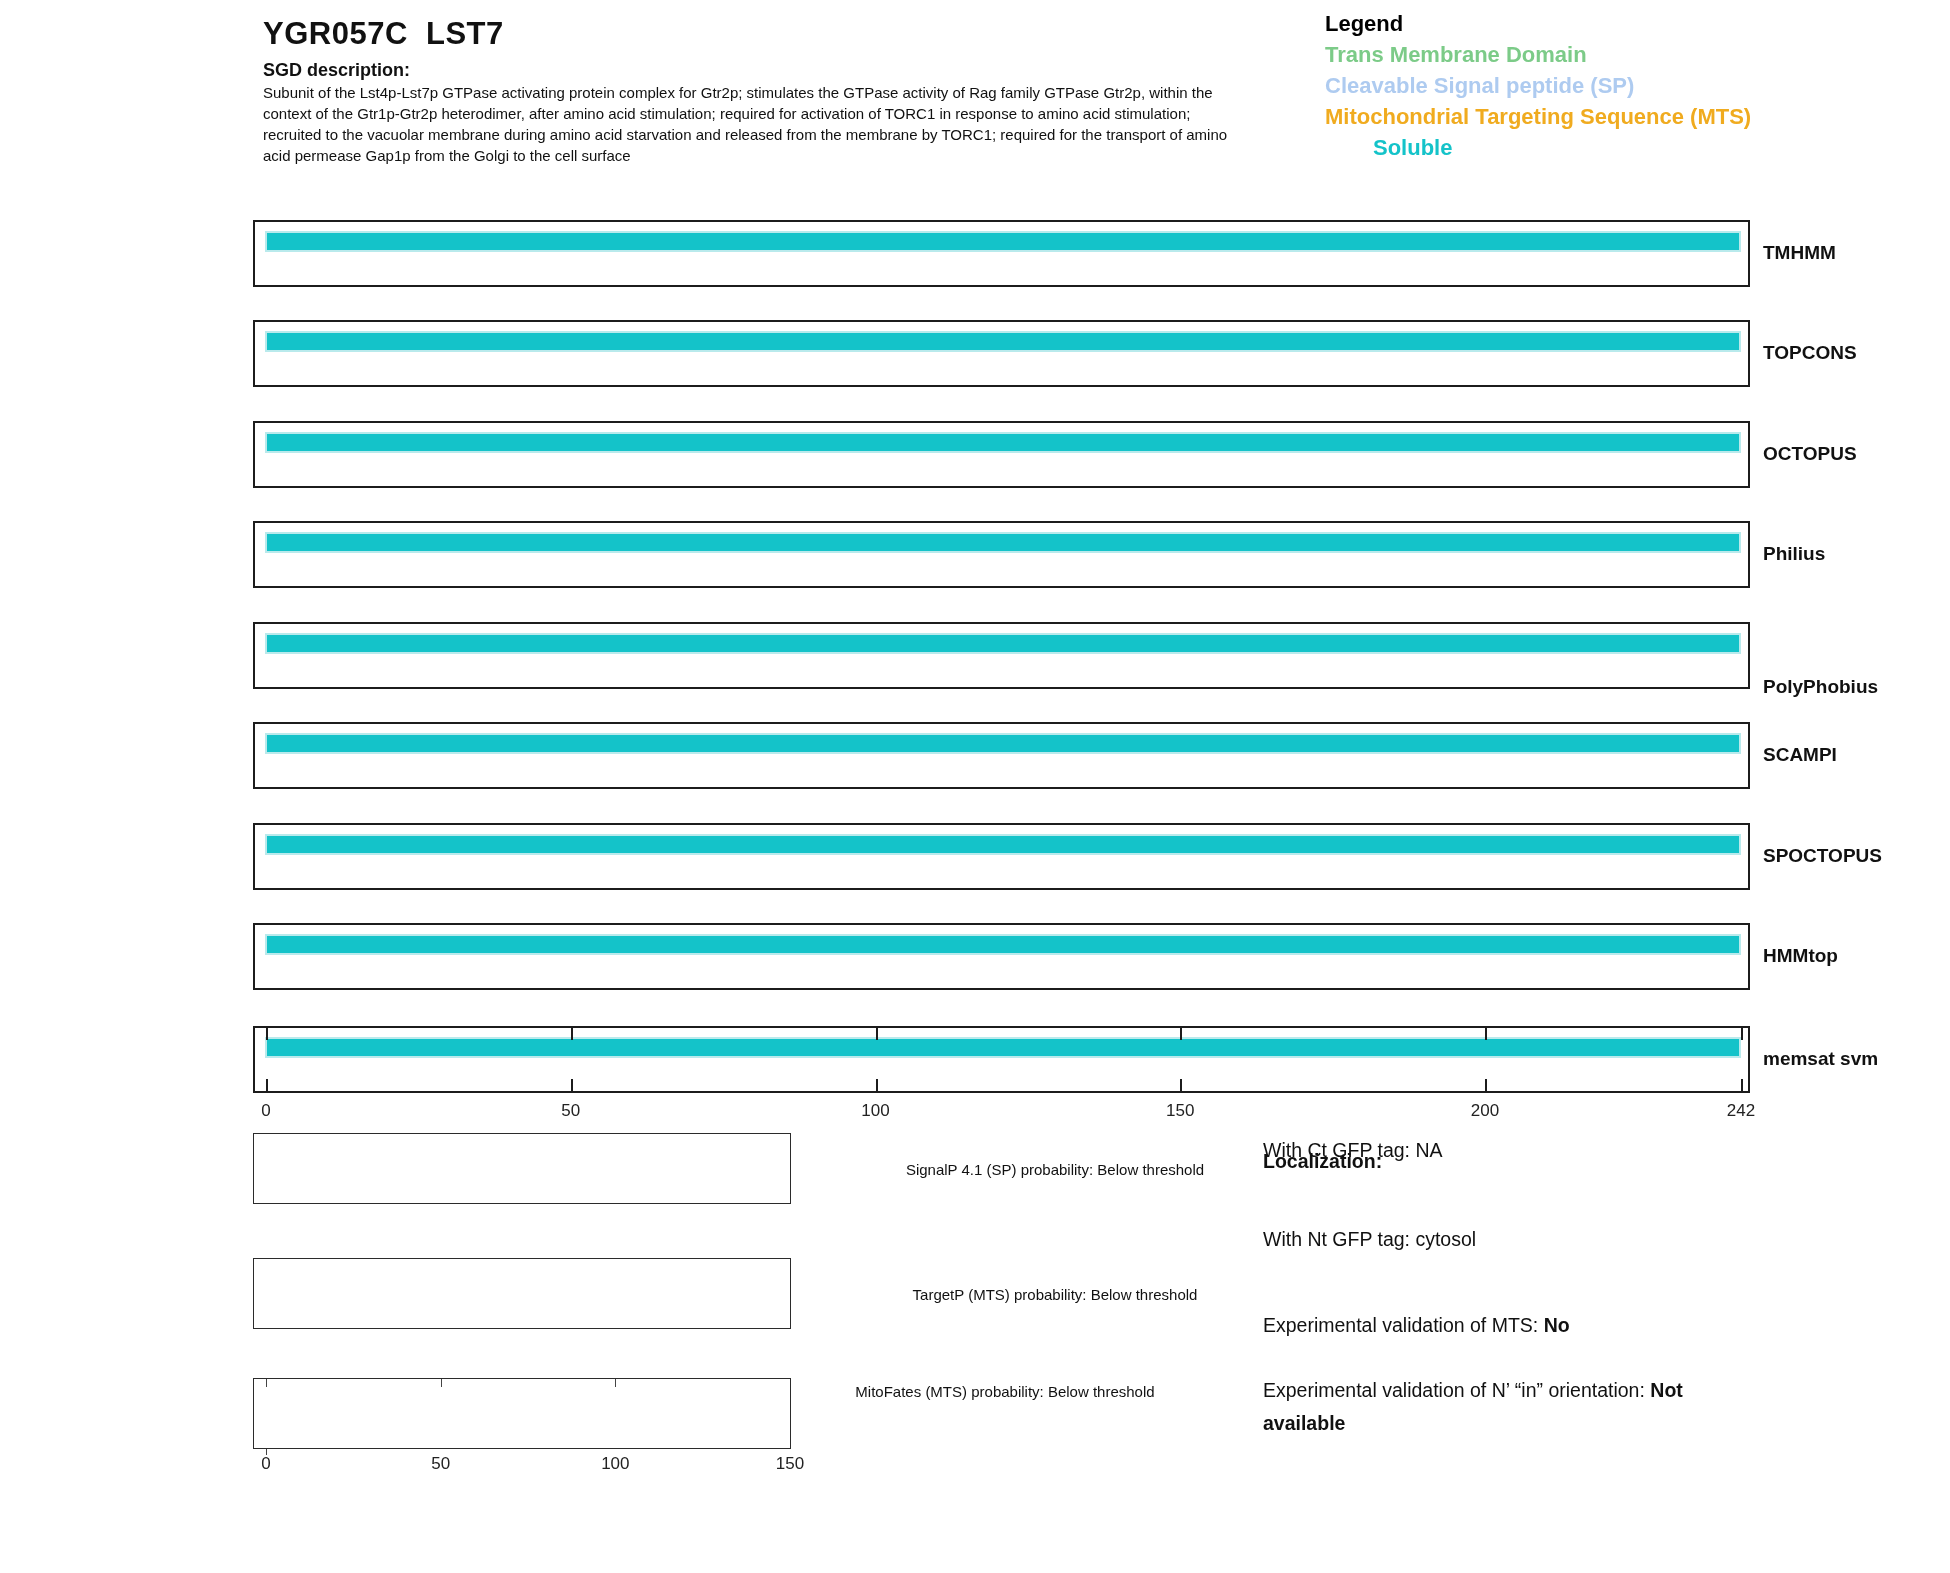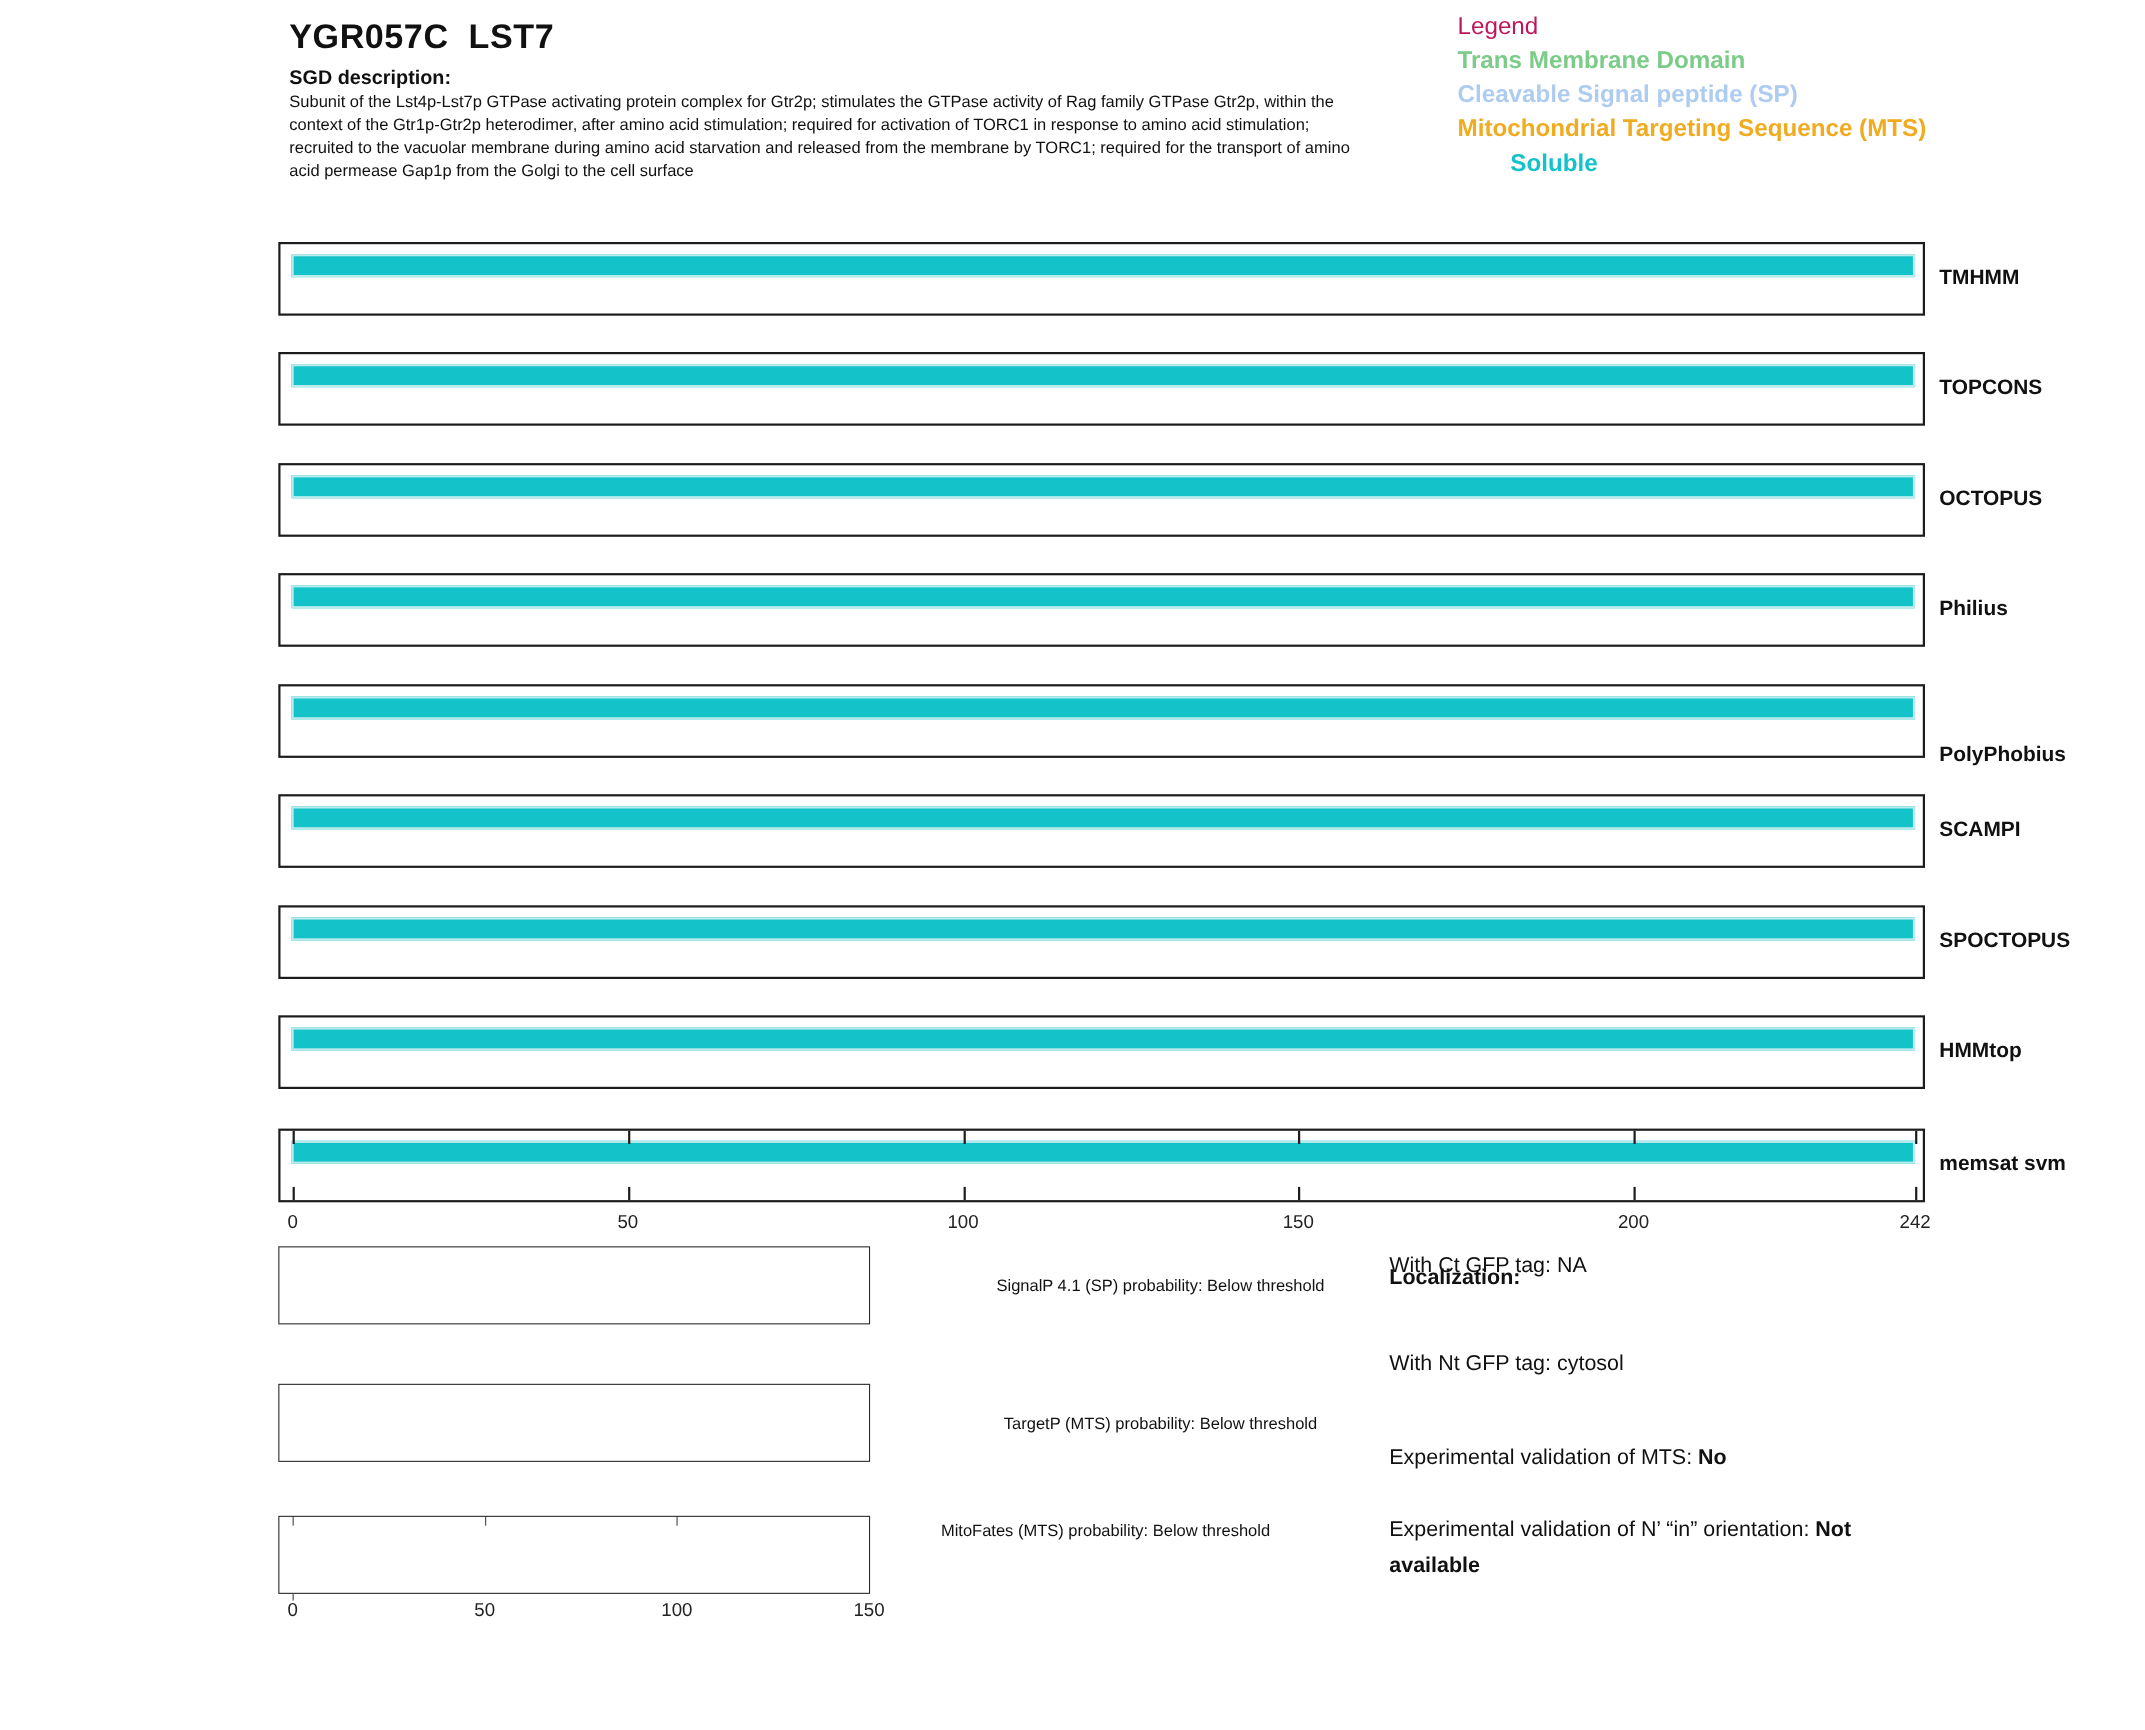--- a/index.html
+++ b/index.html
@@ -3,21 +3,21 @@
 <meta charset="utf-8">
 <style>
   html,body{margin:0;padding:0;background:#ffffff;}
   #page{position:relative;width:1950px;height:1573px;background:#ffffff;
         font-family:"Liberation Sans","DejaVu Sans",sans-serif;color:#111;overflow:hidden;}
   .abs{position:absolute;}
   #page-title{left:263px;top:16px;font-size:31px;font-weight:bold;letter-spacing:.5px;white-space:pre;}
   #sgd-label{left:263px;top:60px;font-size:18px;font-weight:bold;}
   #sgd-desc{left:263px;top:82px;width:985px;font-size:15px;line-height:21px;}
   #legend{left:1325px;top:8px;}
-  #legend-heading{font-size:22px;font-weight:normal;line-height:31px;color:#be185d;}
+  #legend-heading{font-size:22px;font-weight:bold;line-height:31px;color:#000000;}
   .legend-item{font-size:22px;font-weight:bold;line-height:31px;white-space:nowrap;}
   .track-box{position:absolute;left:253px;width:1493px;height:63px;border:2px solid #1c1c1c;background:#fff;}
   .track-bar{position:absolute;top:9px;height:17px;border:2px solid #b9eaec;}
   .track-label{position:absolute;left:1763px;width:186px;height:65px;display:flex;align-items:center;
                font-size:19px;font-weight:bold;white-space:nowrap;}
   .tickv{position:absolute;width:2px;background:#1c1c1c;}
   .axis-num{position:absolute;transform:translateX(-50%);font-size:17px;color:#222;}
   .small-box{position:absolute;left:253px;width:536px;height:69px;border:1.5px solid #2b2b2b;background:#fff;}
   .stick{position:absolute;width:1px;background:#444;}
   .plot-label{position:absolute;left:845px;font-size:15px;line-height:27px;color:#111;text-align:center;}

